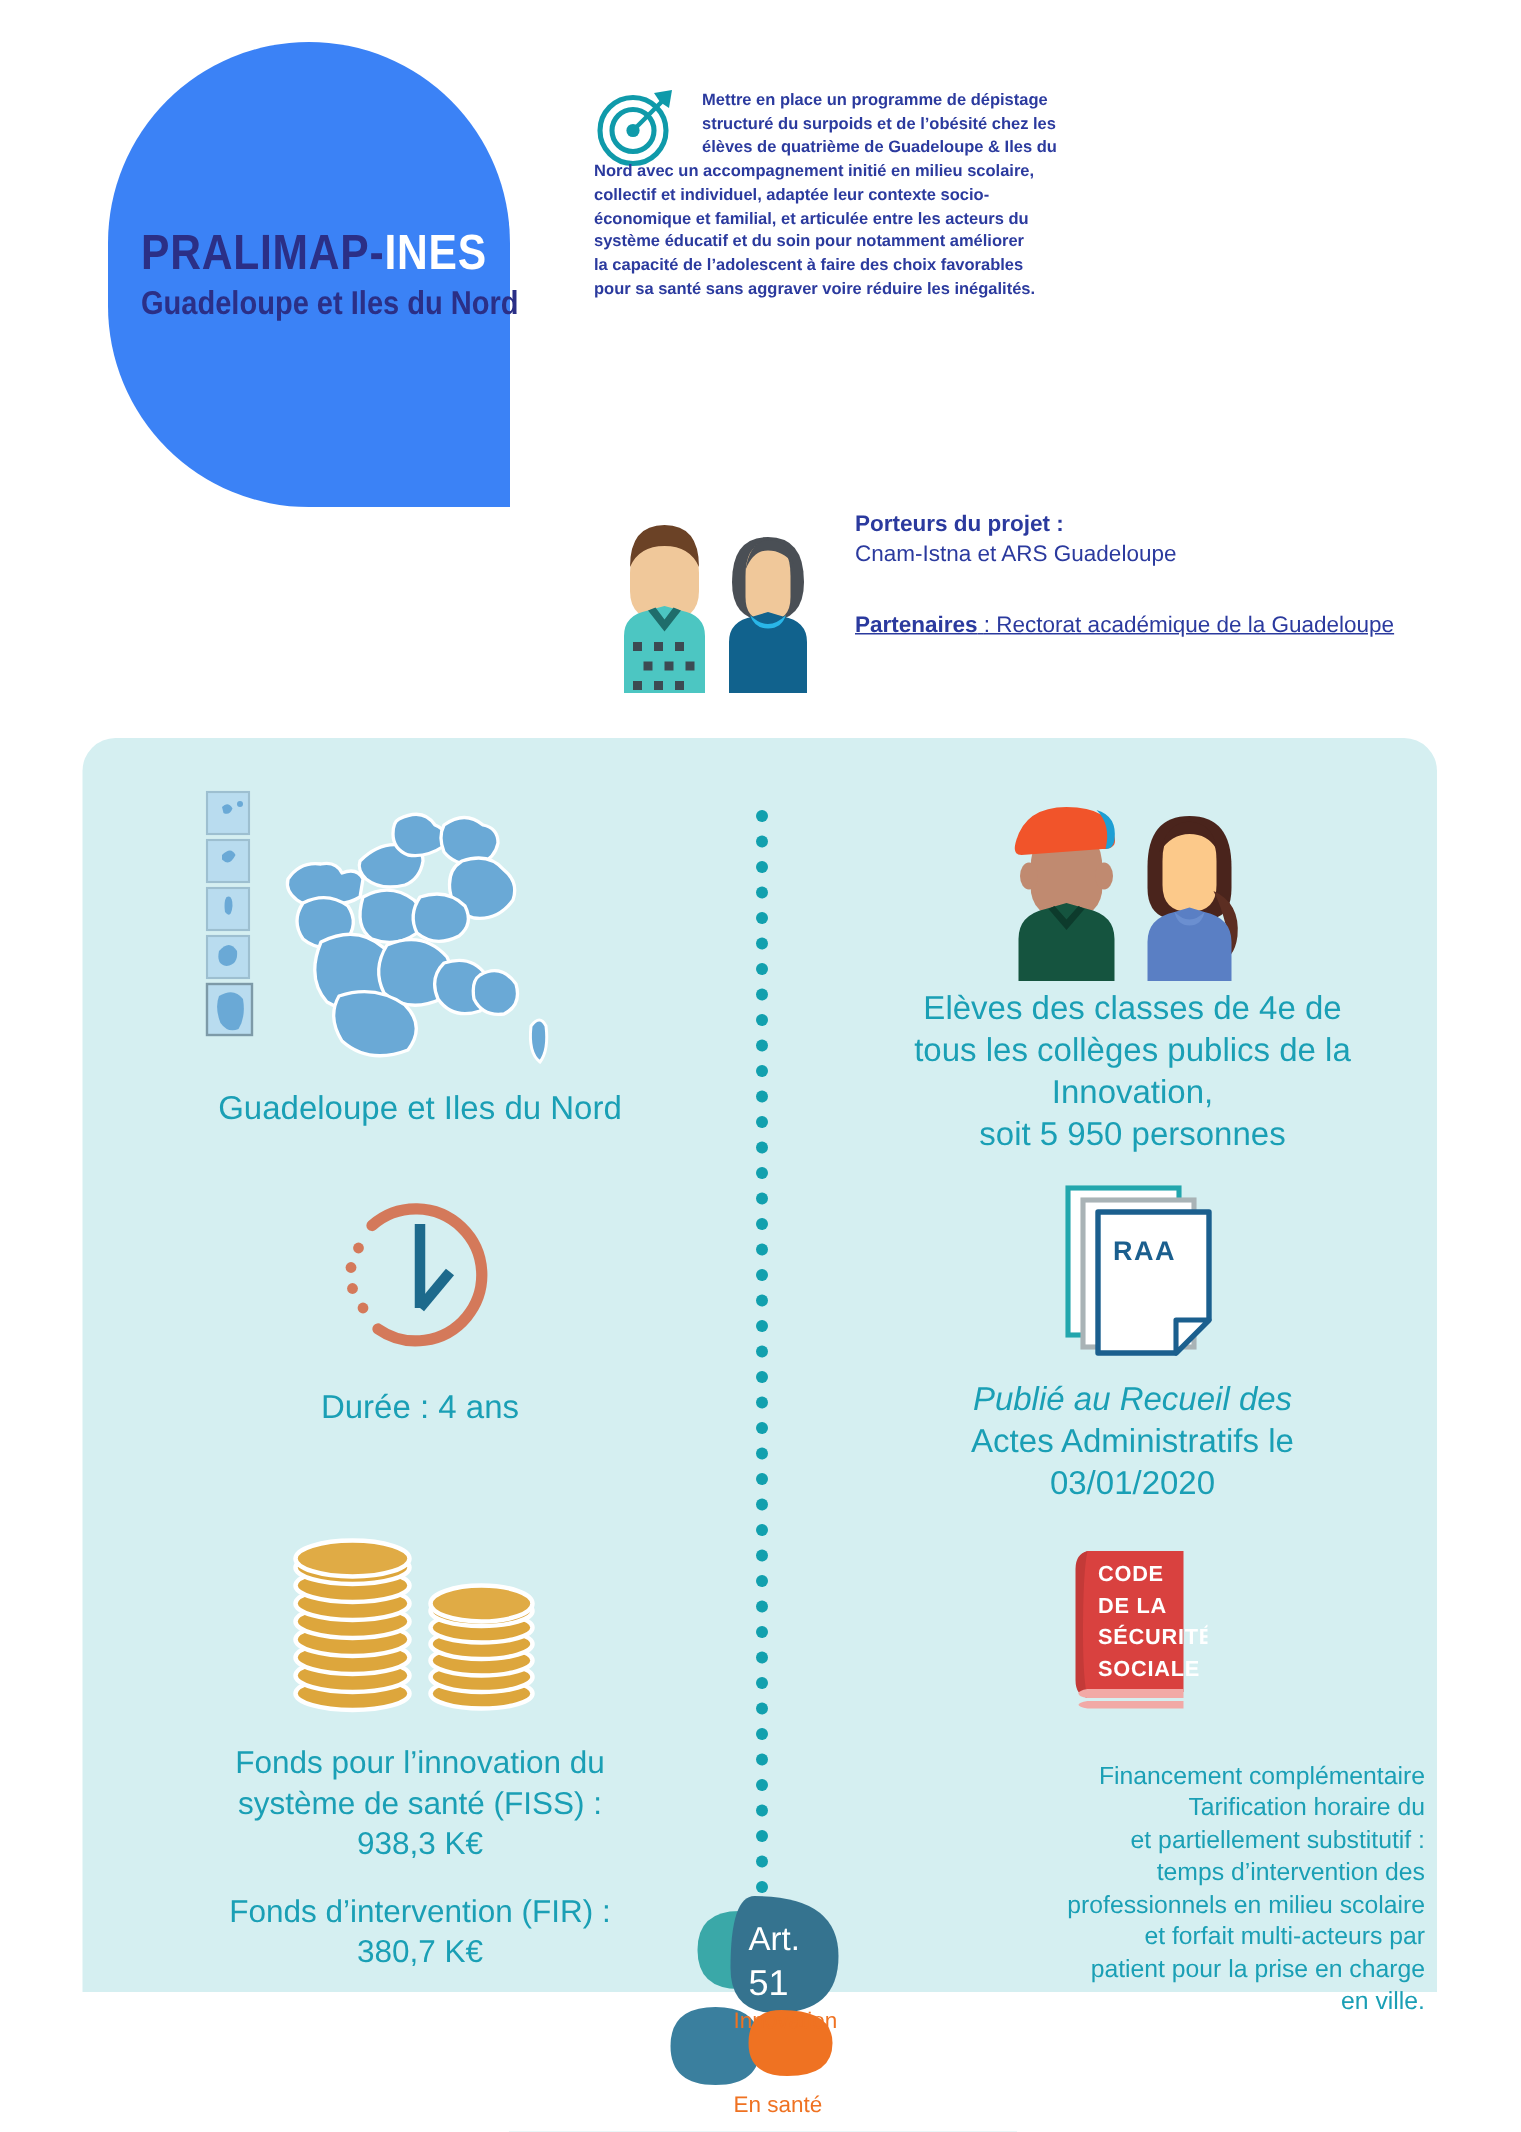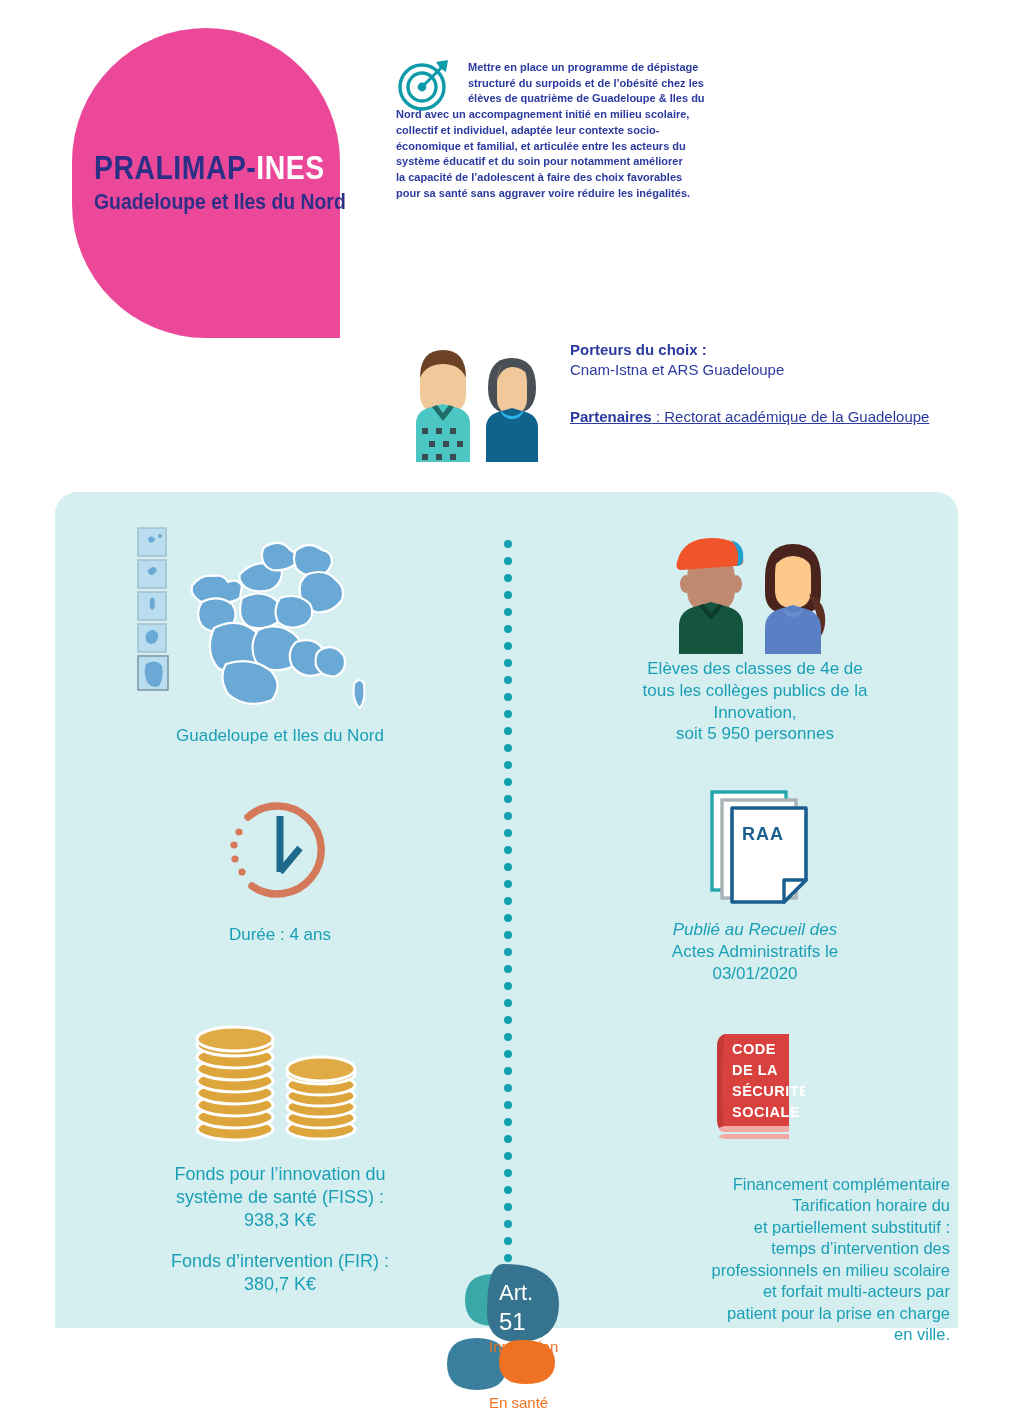--- a/index.html
+++ b/index.html
@@ -6,21 +6,21 @@
   body{
     width:1014px;height:1421px;background:#ffffff;
     font-family:"Liberation Sans",sans-serif;
     position:relative;overflow:hidden;
   }
   .page{position:relative;width:1014px;height:1421px;}
 
   
   .logo-shape{
     position:absolute;left:72px;top:28px;width:268px;height:310px;
-    background:#ec4899;
+    background:#3b82f6;
     border-radius:150px 150px 0 150px;
     display:flex;flex-direction:column;justify-content:center;
     padding-left:22px;box-sizing:border-box;
   }
   .logo-title{
     font-family:"Liberation Sans Narrow","Liberation Sans",sans-serif;
     font-size:33px;font-weight:bold;letter-spacing:.6px;
     color:#2b2f86;line-height:1;
     transform:scaleX(.86);transform-origin:left center;
     white-space:nowrap;
@@ -62,32 +62,32 @@
     position:absolute;left:504px;top:540px;width:8px;height:760px;
   }
   .divider i{
     display:block;width:8px;height:8px;border-radius:50%;
     background:#12a0ae;margin-bottom:9px;
   }
 
   
   .col{position:absolute;text-align:center;color:#1a9fb5;}
   .cap{
-    font-size:17px;line-height:1.28;color:#1a9fb5;font-weight:normal;
+    font-size:22px;line-height:1.28;color:#1a9fb5;font-weight:normal;
   }
   .cap.small{font-size:16.5px;line-height:1.3;}
 
   .blk-map{left:95px;top:524px;width:370px;}
   .blk-clock{left:115px;top:790px;width:330px;}
   .blk-coins{left:95px;top:1025px;width:370px;}
   .blk-students{left:560px;top:524px;width:390px;}
   .blk-raa{left:560px;top:786px;width:390px;}
   .blk-code{left:560px;top:1026px;width:390px;text-align:right;}
 
-  .blk-coins .cap{font-size:18px;}
+  .blk-coins .cap{font-size:21px;}
   .fund-gap{height:18px;}
 
   
   .art51{position:absolute;left:437px;top:1262px;width:150px;height:152px;}
 
   svg{display:block;}
   .center{margin:0 auto;}
 </style>
 </head>
 <body>
@@ -143,21 +143,21 @@
       <path d="M88 52 q0-30 24-30 q24 0 24 30 q0 26 -24 26 q-24 0 -24 -26 z" fill="#4a4f55"></path>
       <path d="M97 48 q0-22 15-22 q15 0 15 22 v14 q0 16 -15 16 q-15 0 -15 -16 z" fill="#f0c89a"></path>
       <path d="M97 44 q3-20 16-20 q12 0 16 16 q-7 -9 -17 -9 q-10 0 -15 13 z" fill="#4a4f55"></path>
       <path d="M86 126 v-34 q0-14 16-17 l10-3 l10 3 q16 3 16 17 v34 z" fill="#11628d"></path>
       <path d="M100 74 q12 12 24 0 q-3 9 -12 9 q-9 0 -12 -9 z" fill="#29b6e8"></path>
     </svg>
   </div>
 
   <div class="porteurs">
     <div class="blk">
-      <div class="lbl">Porteurs du choix :</div>
+      <div class="lbl">Porteurs du projet :</div>
       <div>Cnam-Istna et ARS Guadeloupe</div>
     </div>
     <div class="blk">
       <span class="lbl">Partenaires</span>
       <span>: Rectorat académique de la Guadeloupe</span>
     </div>
   </div>
 
   <div class="panel"></div>
 

